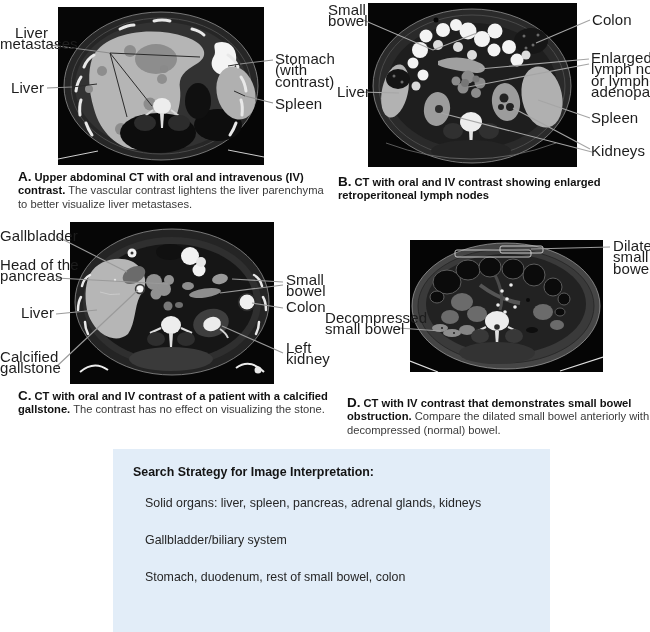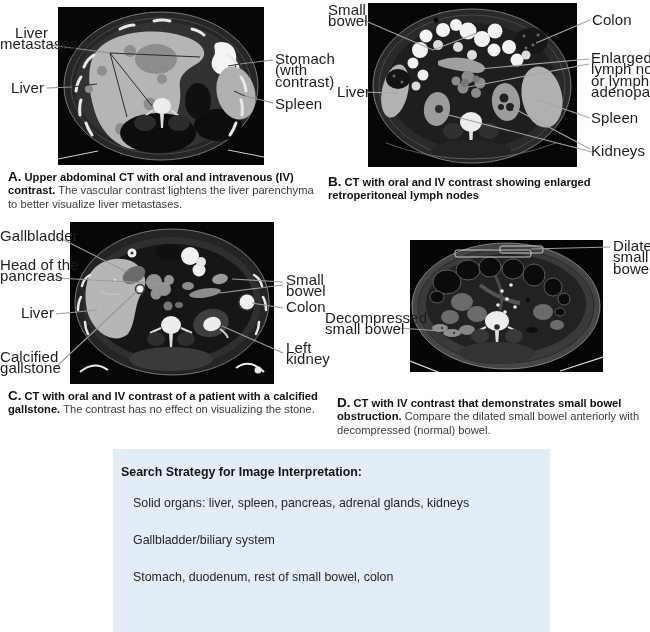--- a/index.html
+++ b/index.html
@@ -8,27 +8,27 @@
     font-family:"Liberation Sans",sans-serif;color:#1e1e1e;
   }
   .ct{position:absolute;z-index:1;}
   .leaders{position:absolute;left:0;top:0;z-index:2;pointer-events:none;}
   .lbl{
     position:absolute;z-index:3;font-size:15px;line-height:11.4px;
     color:#1d1d1d;white-space:pre;letter-spacing:.1px;
   }
   .lbl.r{text-align:right;}
   .cap{
-    position:absolute;z-index:3;font-size:11.2px;line-height:13.4px;color:#3a3a3a;
+    position:absolute;z-index:3;font-size:11.2px;line-height:13.4px;color:#3a3a3a;margin-left:10px;
   }
   .cap .letter{font-weight:bold;font-size:13.5px;color:#111;margin-right:3px;}
   .cap .bold{font-weight:bold;color:#111;}
   .strategy{
     position:absolute;z-index:3;left:113px;top:449px;width:437px;height:183px;
-    background:#e2edf8;box-sizing:border-box;padding:16px 14px 0 8px;color:#262626;
+    background:#e2edf8;box-sizing:border-box;padding:16px 14px 0 20px;color:#262626;
   }
   .strategy h3{margin:0 0 10px 0;font-size:12.4px;font-weight:bold;color:#141414;}
   .strategy p{margin:12px;font-size:12.4px;line-height:25px;white-space:nowrap;}
 </style>
 </head>
 <body>
 
 <div class="page">
 
   <svg class="ct" style="left:58px;top:7px" width="206" height="158" viewBox="0 0 206 158">

